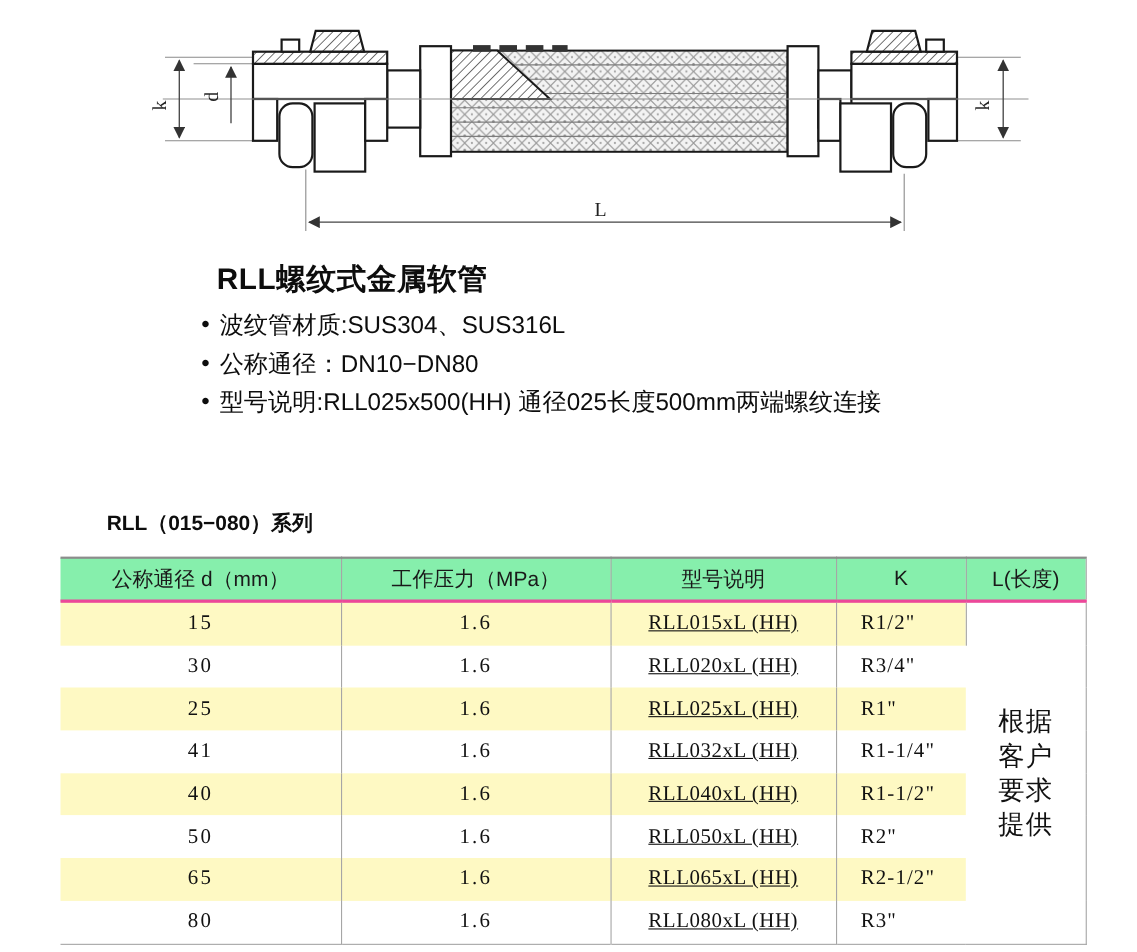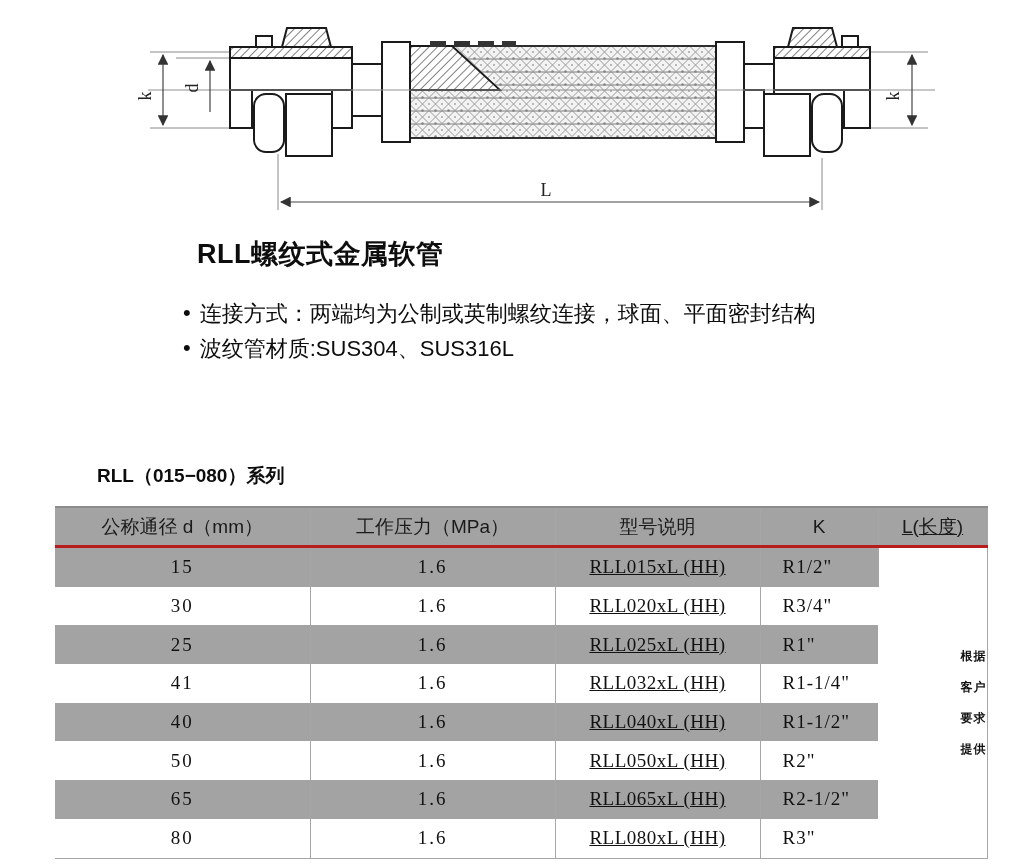--- a/index.html
+++ b/index.html
@@ -4,55 +4,55 @@
 <style>
   html,body{margin:0;padding:0;}
   body{
     width:1034px;height:865px;position:relative;background:#ffffff;overflow:hidden;
     font-family:"Liberation Sans","DejaVu Sans",sans-serif;color:#111;
   }
   
   .drawing{position:absolute;top:0;left:0;width:1034px;height:235px;}
   
   .product-info{position:absolute;top:236px;left:183px;width:845px;}
-  .product-title{font-size:27px;font-weight:600;letter-spacing:.5px;margin:0 0 24px 14px;color:#0d0d0d;}
+  .product-title{font-size:27px;font-weight:600;letter-spacing:.5px;margin:0 0 6px 14px;color:#0d0d0d;}
   .spec-bullets{margin:0;padding:0;}
   .spec-bullets li{
     list-style:none;font-size:22px;font-weight:500;line-height:35px;color:#0d0d0d;
     white-space:nowrap;
   }
   .spec-bullets li::before{content:"\2022";font-size:22px;margin-right:9px;position:relative;top:-1px;}
   
   .series-label{position:absolute;top:463px;left:57px;font-size:19px;font-weight:600;color:#0d0d0d;margin-left:40px;}
   
   .spec-table-wrap{position:absolute;top:506px;left:55px;}
   table.spec{
     border-collapse:collapse;table-layout:fixed;width:932px;
     border-top:2px solid #8c8c8c;border-bottom:1px solid #a6a6a6;border-right:1px solid #a6a6a6;
   }
   table.spec th{
-    background:#a3a3a3;height:37px;font-size:19px;font-weight:normal;color:#1a1a1a;
-    text-align:center;border-bottom:3px solid #b91c1c;border-right:1px solid #a6a6a6;
+    background:#86efac;height:37px;font-size:19px;font-weight:normal;color:#1a1a1a;
+    text-align:center;border-bottom:3px solid #ec4899;border-right:1px solid #a6a6a6;
     padding:0;
   }
-  table.spec th:last-child{border-right:none;text-decoration:underline;}
+  table.spec th:last-child{border-right:none;}
   table.spec td{
     height:38.7px;text-align:center;padding:0;
     font-family:"Liberation Serif","DejaVu Serif",serif;font-size:19px;color:#111;
     border-right:1px solid #a6a6a6;
   }
   table.spec td:last-child{border-right:none;}
   table.spec td.c0,table.spec td.c1{letter-spacing:2px;}
   table.spec td.c2{letter-spacing:.5px;text-decoration:underline;}
   table.spec td.c3{text-align:left;padding-left:22px;letter-spacing:1px;}
-  table.spec tr.stripe td{background:#a3a3a3;}
+  table.spec tr.stripe td{background:#fef9c3;}
   table.spec td.lcell{
     background:#ffffff !important;vertical-align:middle;
-    font-family:"Liberation Sans","DejaVu Sans",sans-serif;font-size:12px;font-weight:700;
-    letter-spacing:1px;line-height:31px;text-align:right;
+    font-family:"Liberation Sans","DejaVu Sans",sans-serif;font-size:24px;font-weight:400;
+    letter-spacing:1px;line-height:31px;
   }
 </style>
 </head>
 <body>
 
 <svg class="drawing" viewBox="0 0 1034 235" xmlns="http://www.w3.org/2000/svg">
   <defs>
     <marker id="arr" viewBox="0 0 10 10" refX="9" refY="5" markerWidth="9" markerHeight="9" orient="auto-start-reverse">
       <path d="M0,0 L10,5 L0,10 z" fill="#333"></path>
     </marker>
@@ -139,22 +139,23 @@
     <text x="151" y="96" transform="rotate(-90 151 96)">k</text>
     <text x="198" y="88" transform="rotate(-90 198 88)">d</text>
     <text x="899" y="96" transform="rotate(-90 899 96)">k</text>
     <text x="546" y="196">L</text>
   </g>
 </svg>
 
 <div class="product-info">
   <h1 class="product-title">RLL螺纹式金属软管</h1>
   <ul class="spec-bullets">
-      <li>连接方式：两端均为公制或英制螺纹连接，球面、平面密封结构</li>
       <li>波纹管材质:SUS304、SUS316L</li>
+      <li>公称通径：DN10−DN80</li>
+      <li>型号说明:RLL025x500(HH)  通径025长度500mm两端螺纹连接</li>
     </ul>
 </div>
 
 <div class="series-label">RLL（015−080）系列</div>
 
 <div class="spec-table-wrap">
   <table class="spec">
     <colgroup>
       <col style="width:255px">
         <col style="width:245px">

